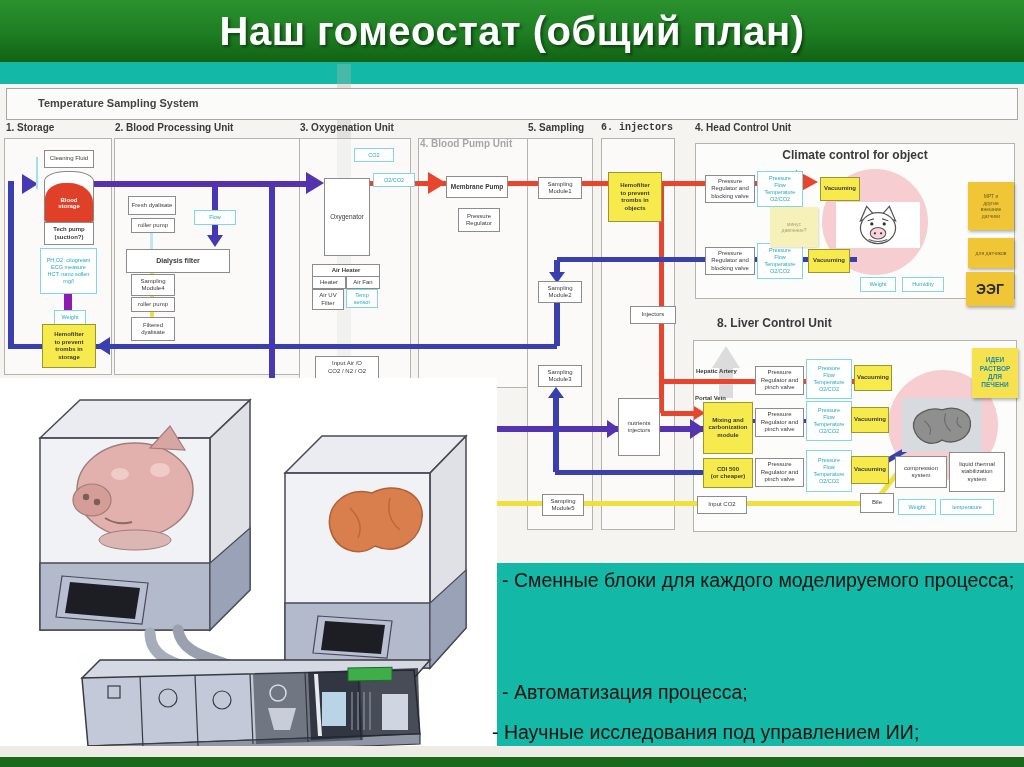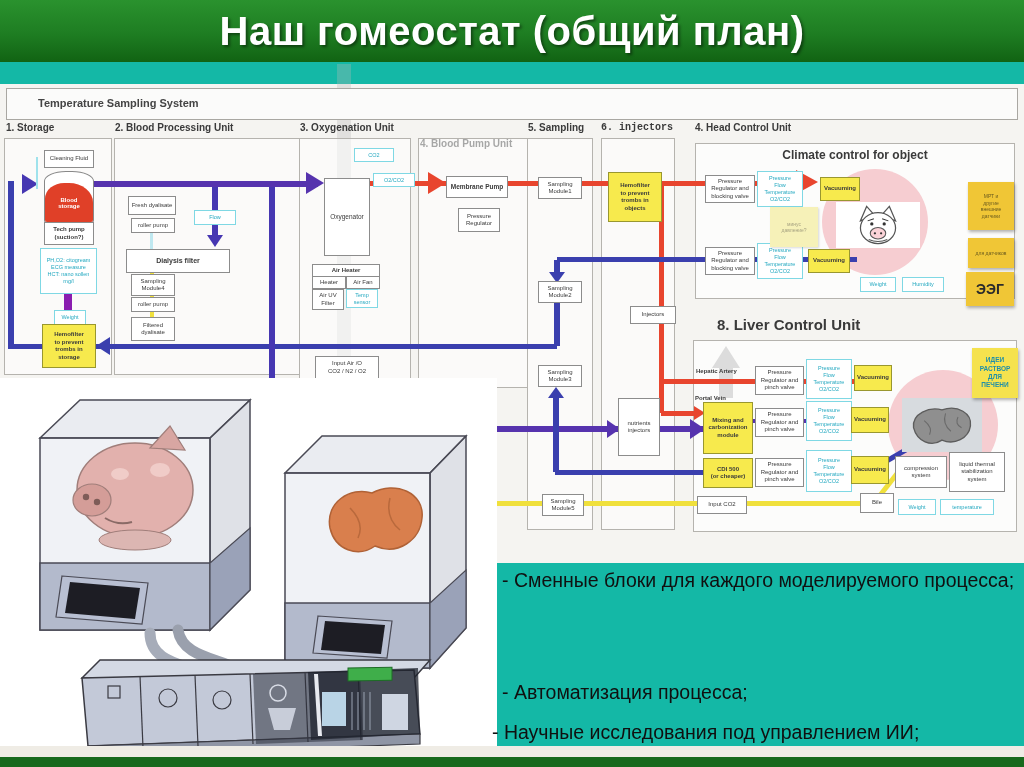--- a/index.html
+++ b/index.html
@@ -46,21 +46,21 @@
   <div id="sysbox" class="abs"></div>
   <div id="systitle" class="abs">Temperature Sampling System</div>
 
   <div class="abs colhdr" style="left:6px;top:122px;">1. Storage</div>
   <div class="abs colhdr" style="left:115px;top:122px;">2. Blood Processing Unit</div>
   <div class="abs colhdr" style="left:300px;top:122px;">3. Oxygenation Unit</div>
   <div class="abs colhdr" style="left:420px;top:122px;margin-top:16px;">4. Blood Pump Unit</div>
   <div class="abs colhdr" style="left:528px;top:122px;">5. Sampling</div>
   <div class="abs colhdr" style="left:601px;top:122px;font-family:Liberation Mono, monospace;">6. injectors</div>
   <div class="abs colhdr" style="left:695px;top:122px;">4. Head Control Unit</div>
-  <div class="abs colhdr" style="left:697px;top:316px;font-size:15px;padding-left:20px;">8. Liver Control Unit</div>
+  <div class="abs colhdr" style="left:697px;top:316px;font-size:12px;padding-left:20px;">8. Liver Control Unit</div>
 
   <div class="abs panel" style="left:4px;top:138px;width:106px;height:235px;"></div>
   <div class="abs panel" style="left:114px;top:138px;width:184px;height:235px;"></div>
   <div class="abs panel" style="left:299px;top:138px;width:110px;height:248px;"></div>
   <div class="abs panel" style="left:418px;top:138px;width:108px;height:248px;"></div>
   <div class="abs panel" style="left:527px;top:138px;width:64px;height:390px;"></div>
   <div class="abs panel" style="left:601px;top:138px;width:72px;height:390px;"></div>
   <div class="abs panel" style="left:695px;top:143px;width:318px;height:154px;background:#fcfcfb;"></div>
   <div class="abs panel" style="left:693px;top:340px;width:322px;height:190px;background:#fcfcfb;"></div>
 

